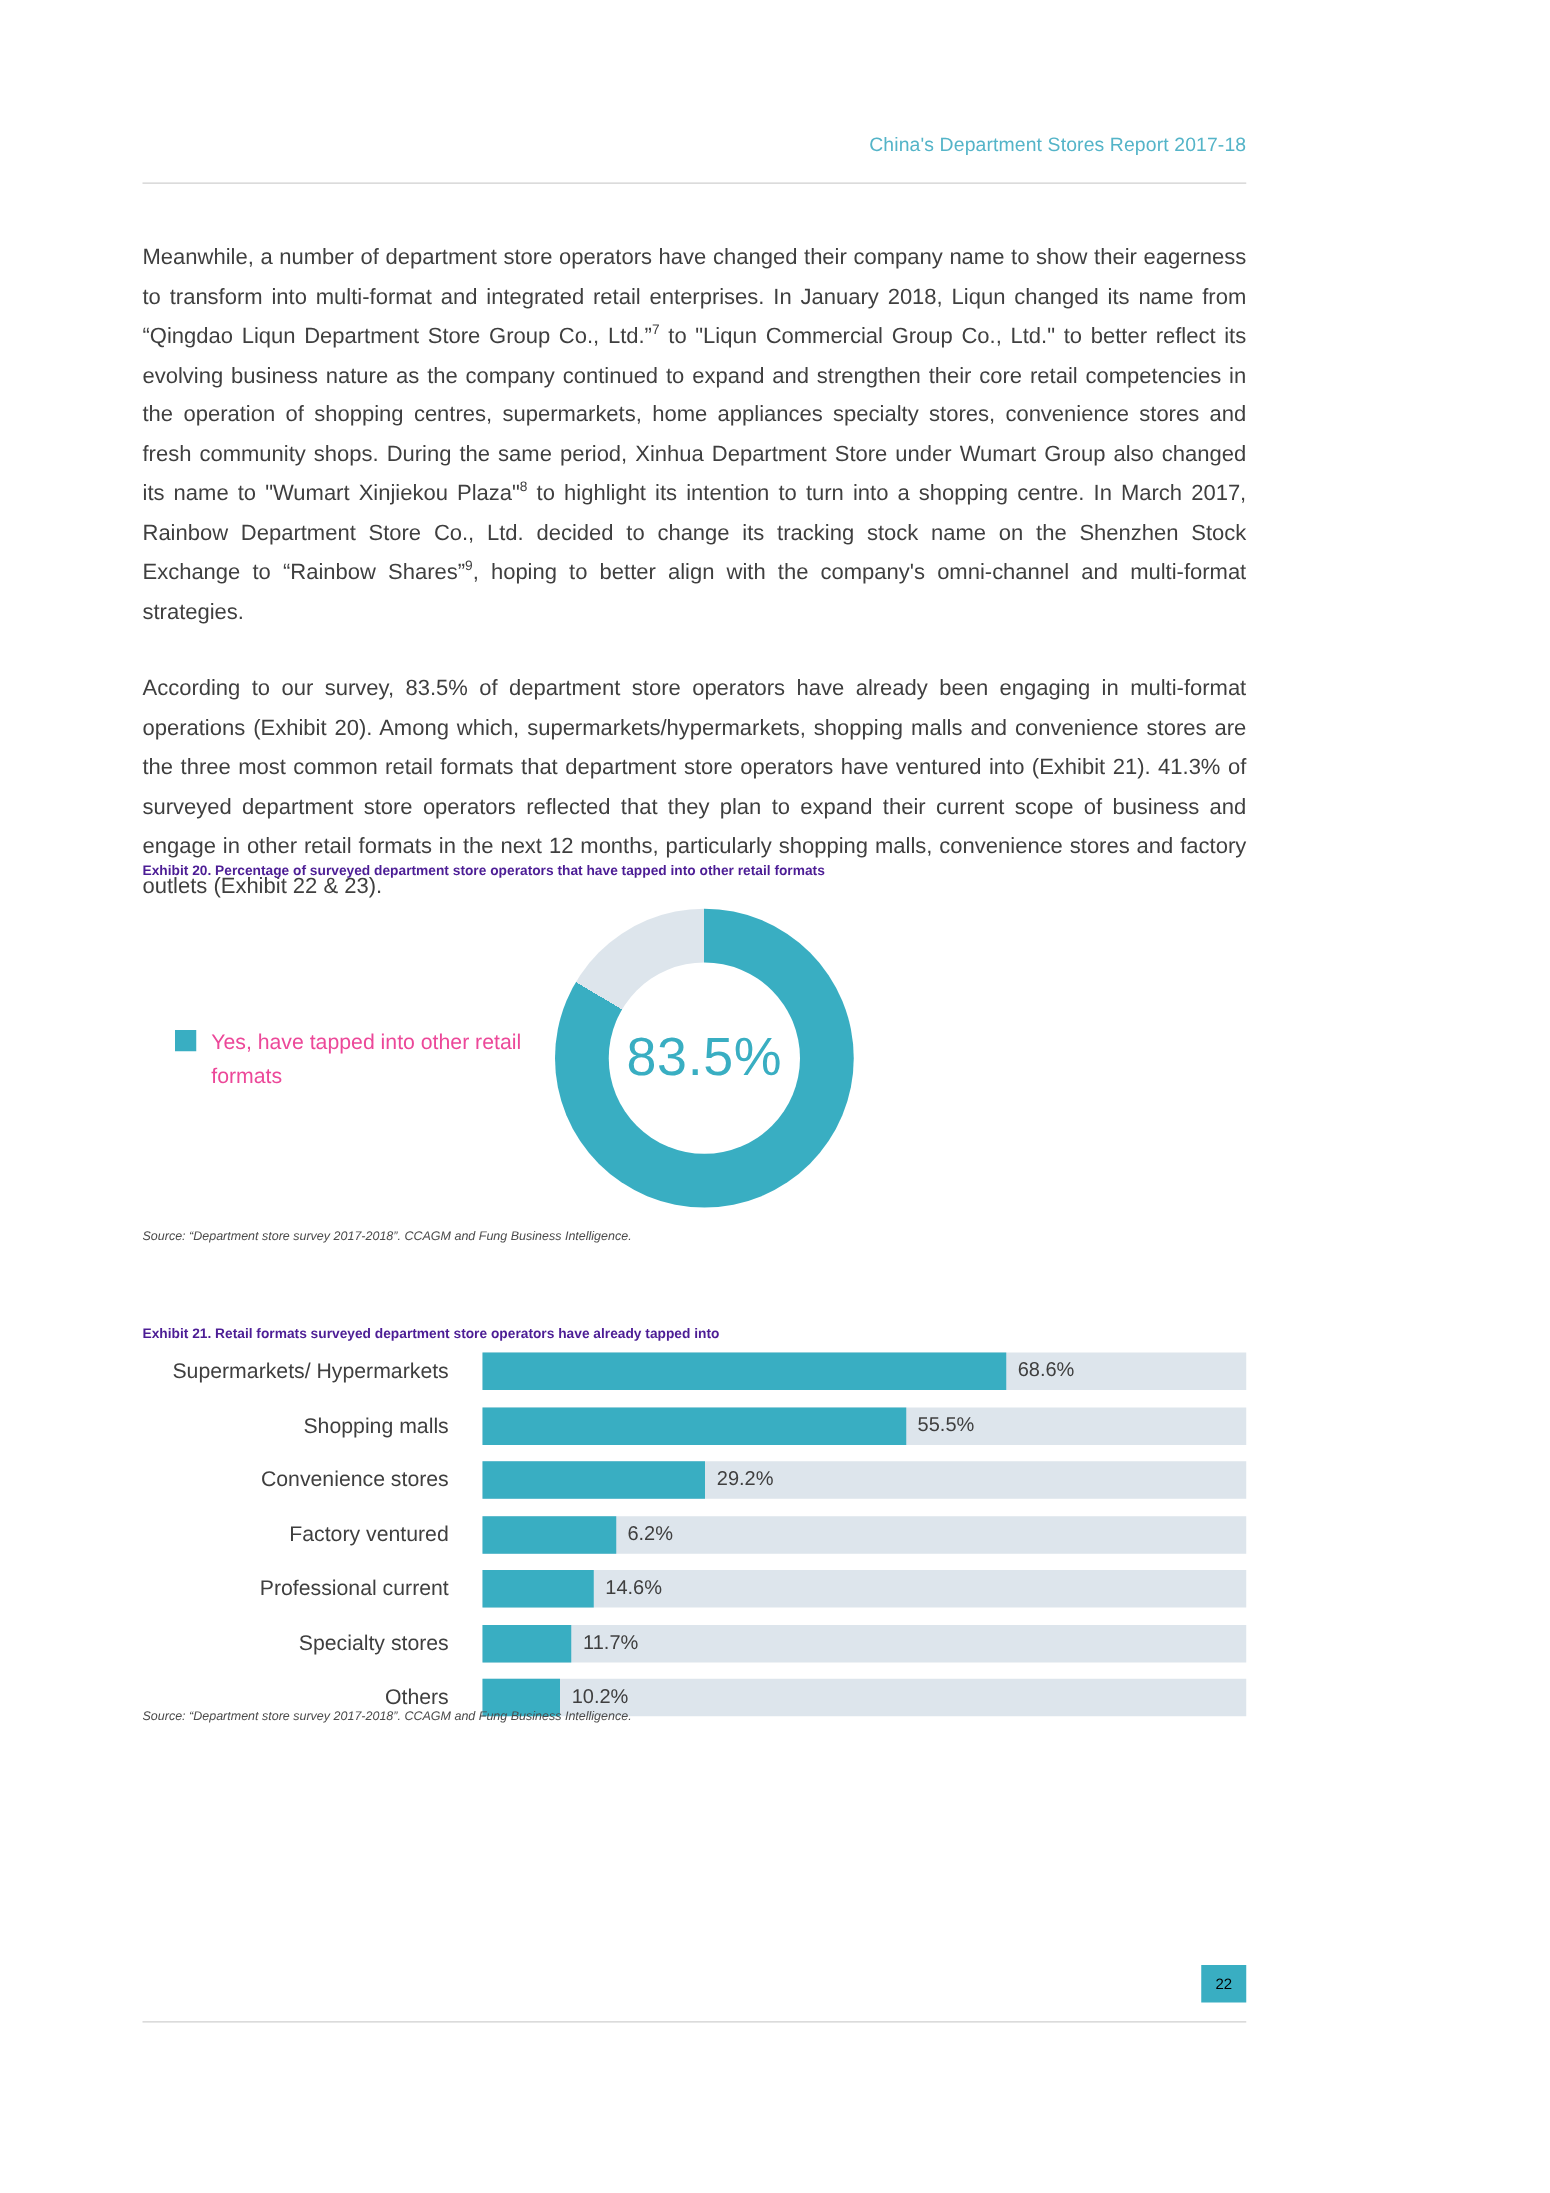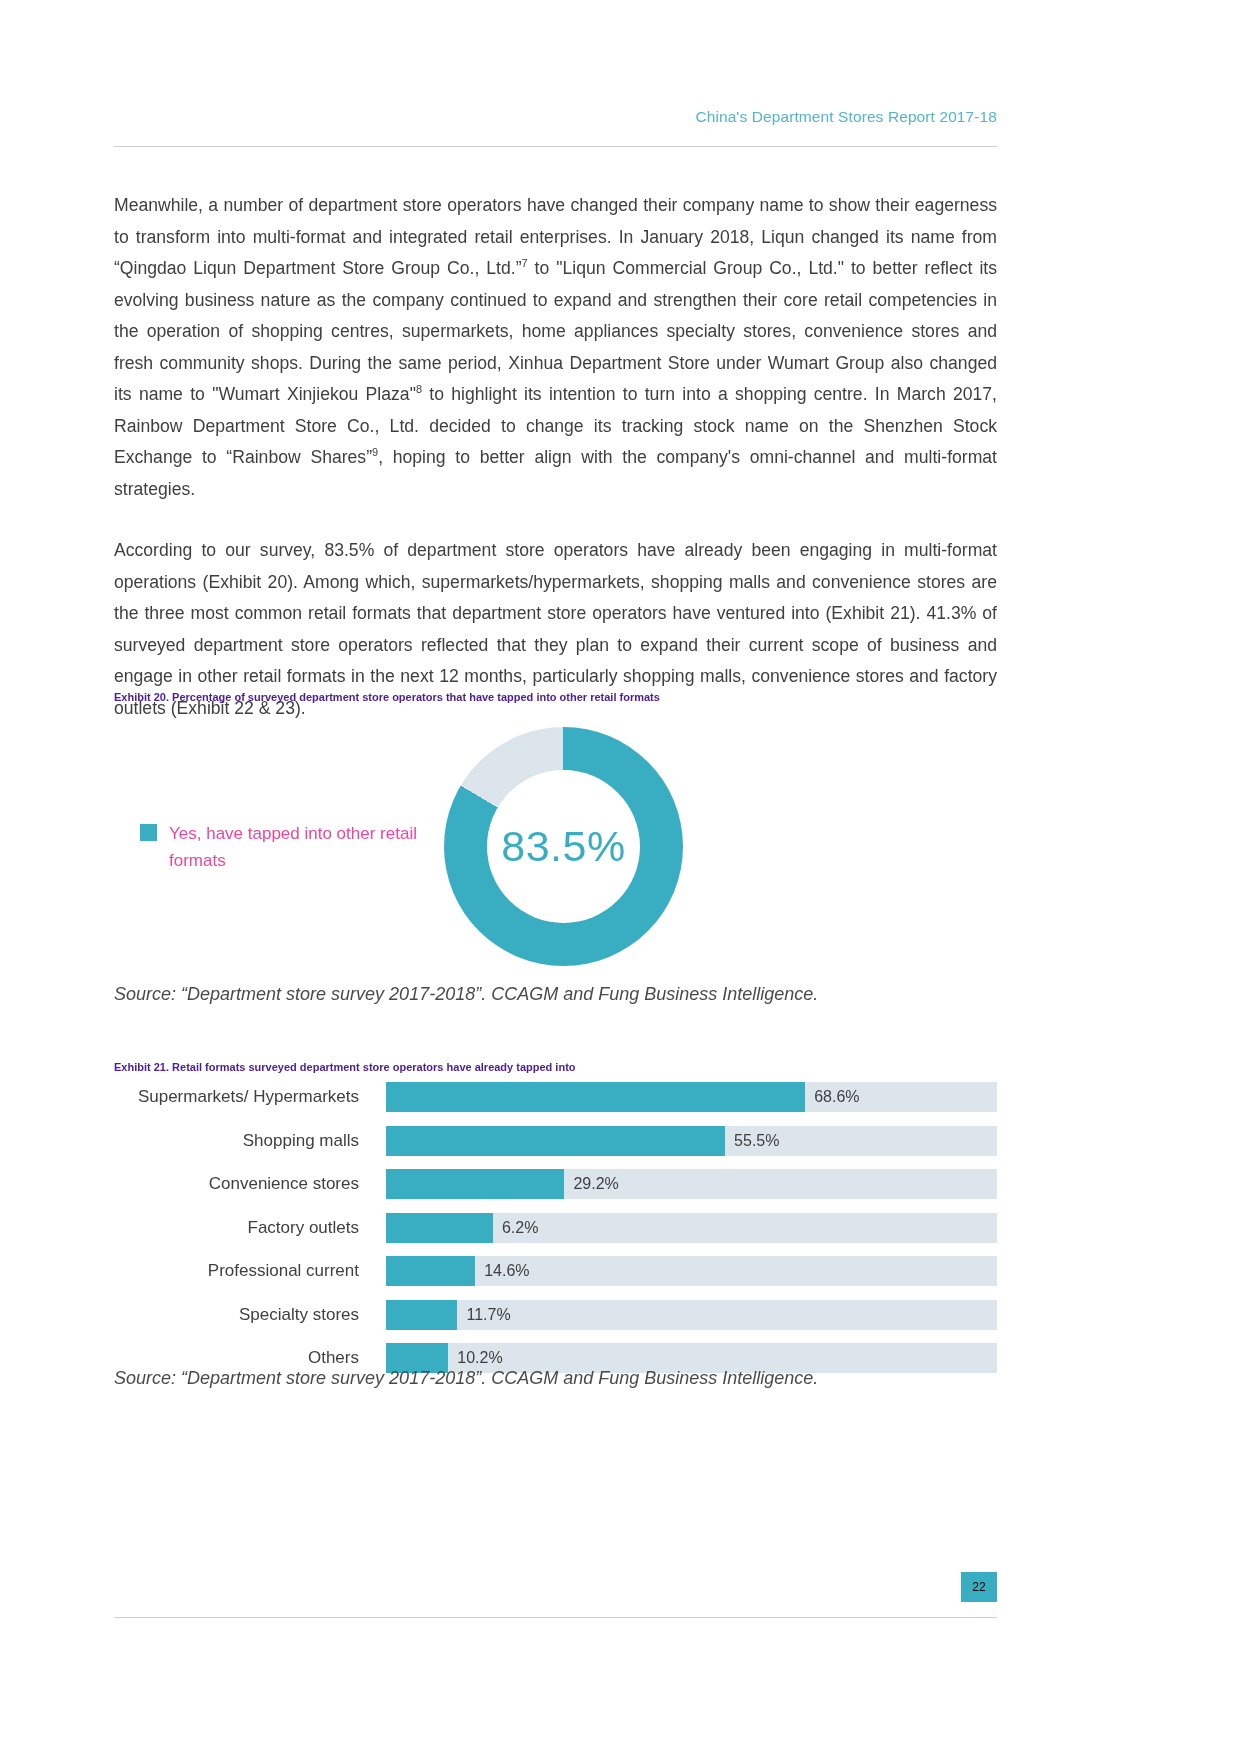--- a/index.html
+++ b/index.html
@@ -36,21 +36,21 @@
   
   .exhibit-title{
     font-size:11px;font-weight:bold;color:#4c1d95;
     line-height:27px;text-align:justify;margin-top:24px;
   }
   .exhibit-title.ex20{position:absolute;left:114px;top:660px;width:883px;}
   .exhibit-title.ex21{position:absolute;left:114px;top:1030px;width:883px;}
 
   
   .source{
-    font-size:18px;font-style:italic;color:#4a4a4a;
+    font-size:10px;font-style:italic;color:#4a4a4a;
   }
   .source.s20{position:absolute;left:114px;top:984px;}
   .source.s21{position:absolute;left:114px;top:1368px;}
 
   
   .donut-wrap{
     position:absolute;left:114px;top:724px;width:883px;height:250px;
   }
   .donut{
     position:absolute;left:330px;top:3px;width:239px;height:239px;
@@ -159,21 +159,21 @@
         </div>
       </div>
       <div class="bar-row">
         <div class="bar-label">Convenience stores</div>
         <div class="bar-track">
           <div class="bar-fill" style="width: 29.2%;"></div>
           <span class="bar-value" style="left: calc(29.2% + 9px);">29.2%</span>
         </div>
       </div>
       <div class="bar-row">
-        <div class="bar-label">Factory outlets</div>
+        <div class="bar-label">Factory ventured</div>
         <div class="bar-track">
           <div class="bar-fill" style="width: 17.5%;"></div>
           <span class="bar-value" style="left: calc(17.5% + 9px);">6.2%</span>
         </div>
       </div>
       <div class="bar-row">
         <div class="bar-label">Professional current</div>
         <div class="bar-track">
           <div class="bar-fill" style="width: 14.6%;"></div>
           <span class="bar-value" style="left: calc(14.6% + 9px);">14.6%</span>

